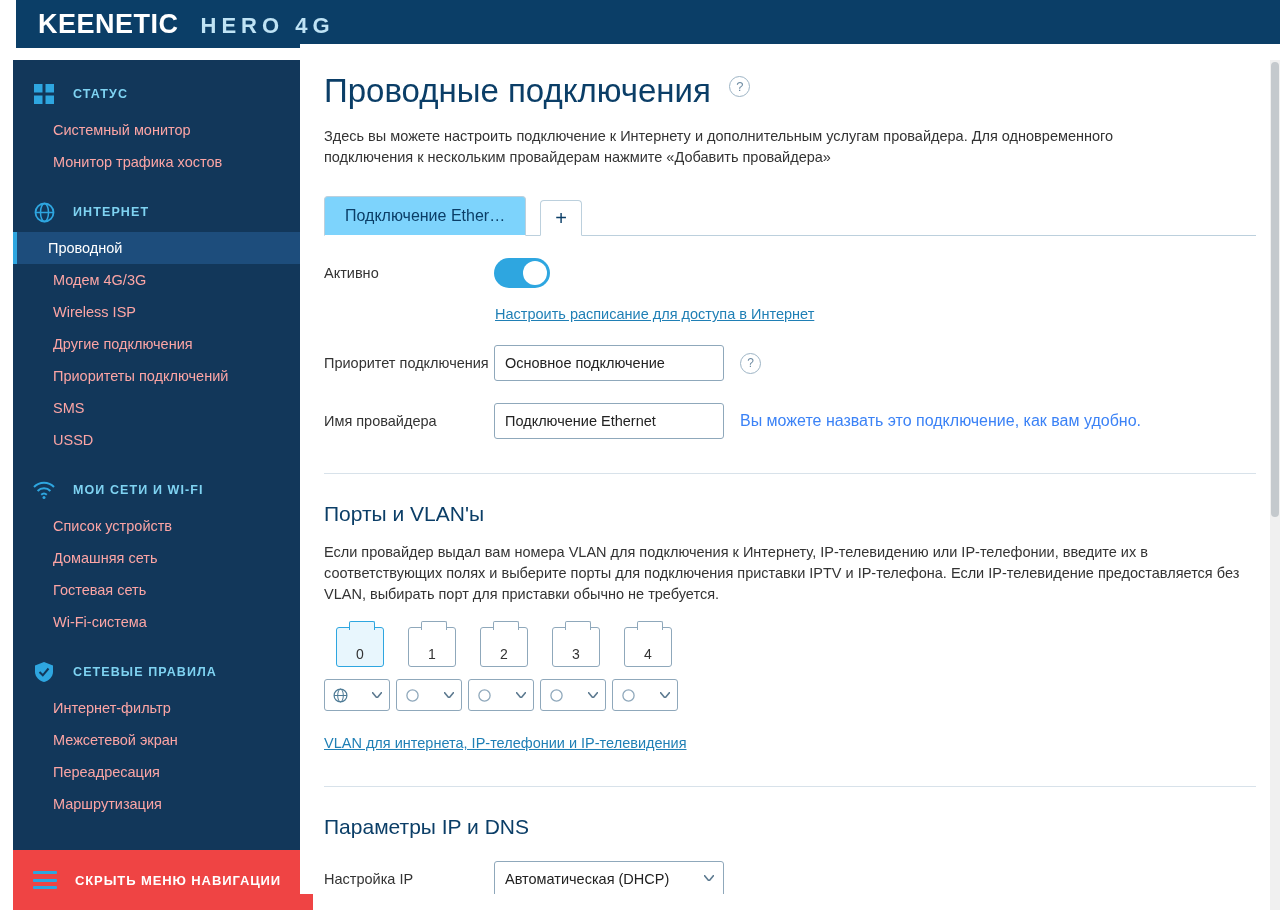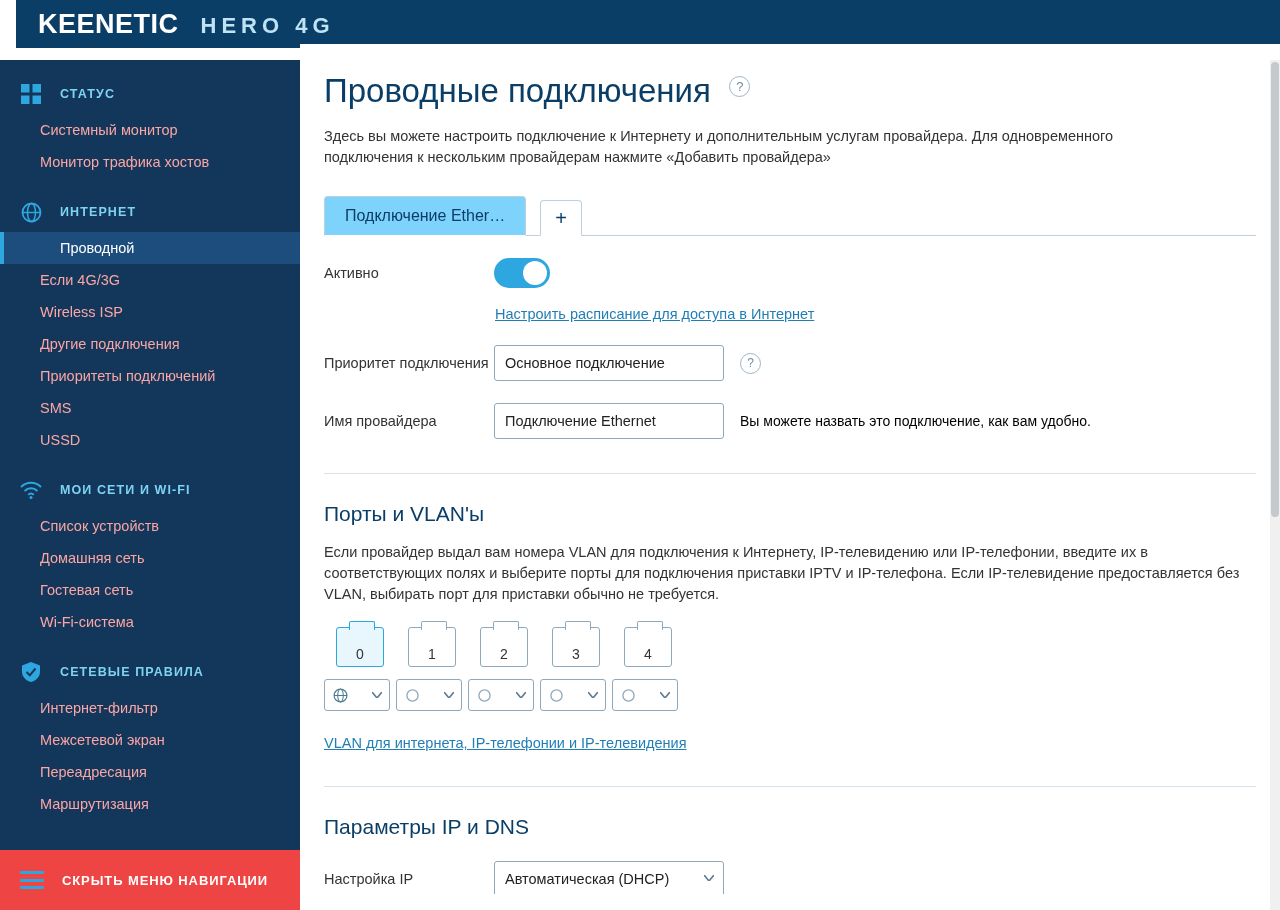--- a/index.html
+++ b/index.html
@@ -55,21 +55,21 @@
   }
   .search-wrap input::placeholder { color: #7b8a97; }
   .search-icon {
     position: absolute; right: 10px; top: 3px;
     width: 22px; height: 22px;
     cursor: pointer;
   }
 
   
   .sidebar {
-    position: absolute; top: 60px; left: 0;
+    position: absolute; top: 60px; left: 13px;
     width: 300px; height: 850px;
     background: #12375a;
     overflow: hidden;
   }
   .sidebar-scroll {
     position: absolute; top: 0; left: 0;
     width: 300px; height: 790px;
     overflow: hidden;
   }
   .group-head {
@@ -94,21 +94,21 @@
     height: 32px;
     display: flex; align-items: center;
     padding-left: 40px;
     color: #fca5a5;
     font-size: 14.5px;
     cursor: pointer;
   }
   .nav-item.active {
     background: #1d4d7c;
     border-left: 4px solid #2ea6e0;
-    padding-left: 56px;
+    padding-left: 31px;
     color: #ffffff;
   }
   .sidebar-footer {
     position: absolute; bottom: 0; left: 0;
     width: 300px; height: 60px;
     background: #ef4444;
     display: flex; align-items: center;
   }
   .sidebar-footer .burger {
     margin-left: 20px; margin-right: 18px;
@@ -238,22 +238,22 @@
     cursor: pointer;
     white-space: nowrap; overflow: hidden;
   }
   .select .chev {
     position: absolute; right: 9px; top: 13px;
     width: 10px; height: 6px;
   }
   .textinput { cursor: text; }
   .hint {
     margin-left: 16px;
-    font-size: 14px;
-    color: #000000;
+    font-size: 16px;
+    color: #3b82f6;
   }
   .small-help {
     margin-left: 16px;
     display: inline-flex; align-items: center; justify-content: center;
     width: 21px; height: 21px;
     border: 1px solid #9db4c5;
     border-radius: 50%;
     color: #6f8ca3; font-size: 12px;
     cursor: pointer;
   }
@@ -384,21 +384,21 @@
           <ellipse cx="10.5" cy="10.5" rx="4" ry="9" fill="none" stroke="#2ea6e0" stroke-width="1.5"></ellipse>
           <line x1="1.5" y1="10.5" x2="19.5" y2="10.5" stroke="#2ea6e0" stroke-width="1.5"></line>
         </svg>
       </span>
       <span class="glabel">ИНТЕРНЕТ</span>
     </div>
     <div class="nav-item active">
       <span>Проводной</span>
     </div>
     <div class="nav-item">
-      <span>Если 4G/3G</span>
+      <span>Модем 4G/3G</span>
     </div>
     <div class="nav-item">
       <span>Wireless ISP</span>
     </div>
     <div class="nav-item">
       <span>Другие подключения</span>
     </div>
     <div class="nav-item">
       <span>Приоритеты подключений</span>
     </div>

